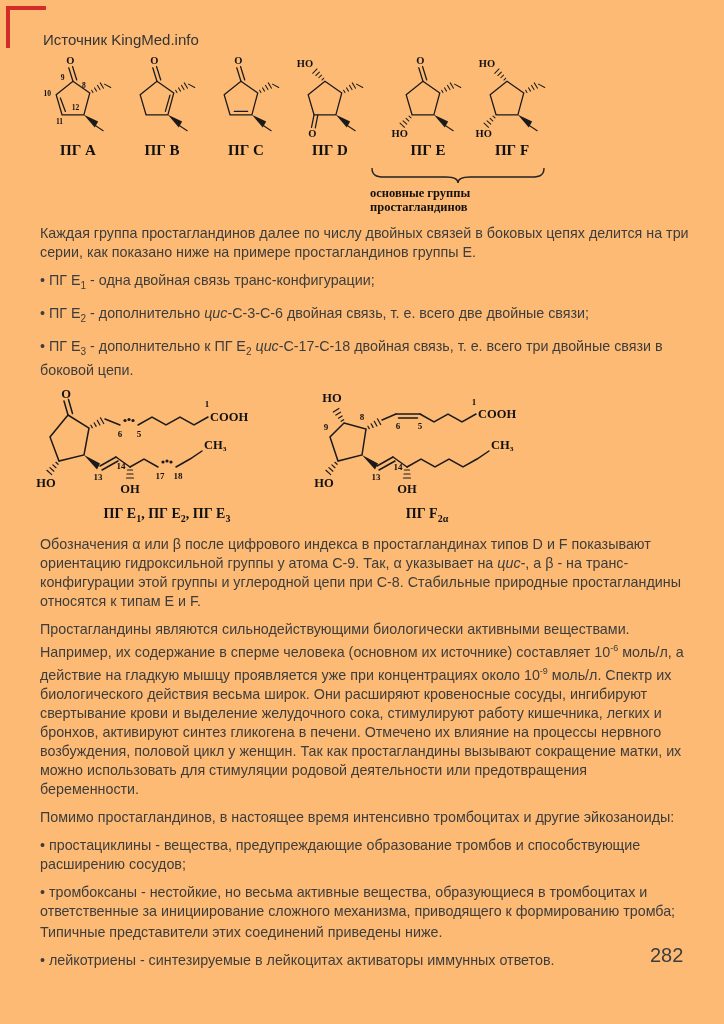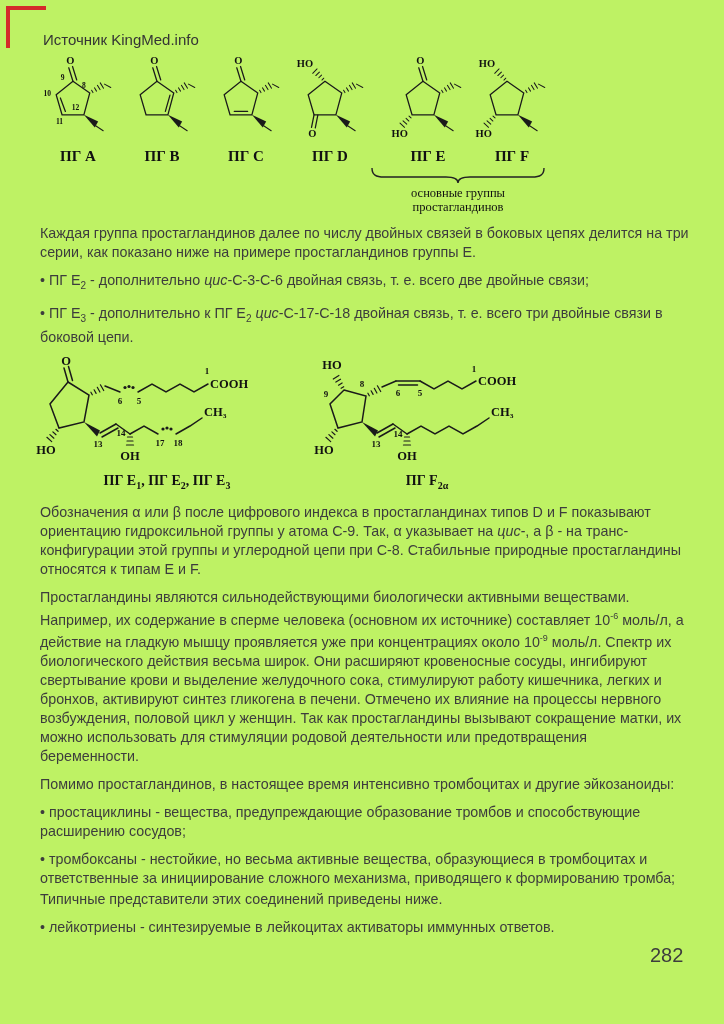--- a/index.html
+++ b/index.html
@@ -1,31 +1,31 @@
 <!DOCTYPE html>
 <html><head>
 <meta charset="utf-8">
 <style>
   html,body{margin:0;padding:0;background:#e8e8e8;}
-  .page{position:relative;width:724px;height:1024px;background:#bef264;overflow:hidden;
+  .page{position:relative;width:724px;height:1024px;background:#fdba74;overflow:hidden;
         font-family:"Liberation Sans","DejaVu Sans",sans-serif;color:#3d3d3d;}
   .corner-h{position:absolute;top:6px;left:6px;width:40px;height:4px;background:#d42a2a;}
   .corner-v{position:absolute;top:6px;left:6px;width:4px;height:42px;background:#d42a2a;}
   .source-note{position:absolute;top:31px;left:43px;font-size:15px;color:#353535;}
   
   .fig1{position:absolute;top:56px;left:36px;width:524px;height:168px;}
   .fig1-row{display:flex;}
   .fig1-cell{width:84px;flex:0 0 84px;text-align:center;}
   .fig1-cell.gap{margin-left:14px;}
   .fig1-cell svg{display:block;width:84px;height:84px;}
   .slabel{font-family:"Liberation Serif","DejaVu Serif",serif;font-weight:bold;
-          font-size:15px;color:#111;margin-top:8px;}
+          font-size:15px;color:#111;margin-top:2px;}
   .brace-wrap{position:absolute;left:334px;top:110px;width:176px;}
-  .brace-cap{position:absolute;left:334px;top:130px;width:176px;text-align:center;
-             font-family:"Liberation Serif","DejaVu Serif",serif;font-weight:normal;
+  .brace-cap{position:absolute;left:334px;top:130px;width:176px;
+             font-family:"Liberation Serif","DejaVu Serif",serif;font-weight:bold;
              font-size:12.5px;line-height:14px;color:#111;}
   
   svg .bond{stroke:#1a1a1a;stroke-width:1.5;fill:none;stroke-linecap:round;}
   svg .hash{stroke:#1a1a1a;stroke-width:1.2;fill:none;stroke-linecap:round;}
   svg .wedge{fill:#1a1a1a;stroke:none;}
   svg .atom{font-family:"Liberation Serif","DejaVu Serif",serif;font-weight:bold;
             font-size:12.5px;fill:#111;}
   svg .num{font-family:"Liberation Serif","DejaVu Serif",serif;font-weight:bold;
            font-size:9px;fill:#111;}
   svg .dot{fill:#1a1a1a;}
@@ -178,20 +178,21 @@
     </div>
     <div class="brace-cap">
       <div>основные группы</div>
       <div>простагландинов</div>
     </div>
   </div>
 
   <div class="col">
     <p>Каждая группа простагландинов далее по числу двойных связей в боковых цепях делится на три серии, как показано ниже на примере простагландинов группы Е.</p>
 
+    <p><span>• ПГ Е</span><sub>1</sub><span> - одна двойная связь транс-конфигурации;</span></p>
 
     <p><span>• ПГ Е</span><sub>2</sub><span> - дополнительно </span><i>цис</i><span>-С-3-С-6 двойная связь, т. е. всего две двойные связи;</span></p>
 
     <p><span>• ПГ Е</span><sub>3</sub><span> - дополнительно к ПГ Е</span><sub>2</sub><span> </span><i>цис</i><span>-С-17-С-18 двойная связь, т. е. всего три двойные связи в боковой цепи.</span></p>
 
     <div class="fig2">
       <div class="fig2-cell">
         <svg width="270" height="115" viewBox="0 0 270 115">
           <path class="bond" d="M36,26 L57,39 L52,66 L27,72 L18,48 Z"></path>
           <g class="bond">

